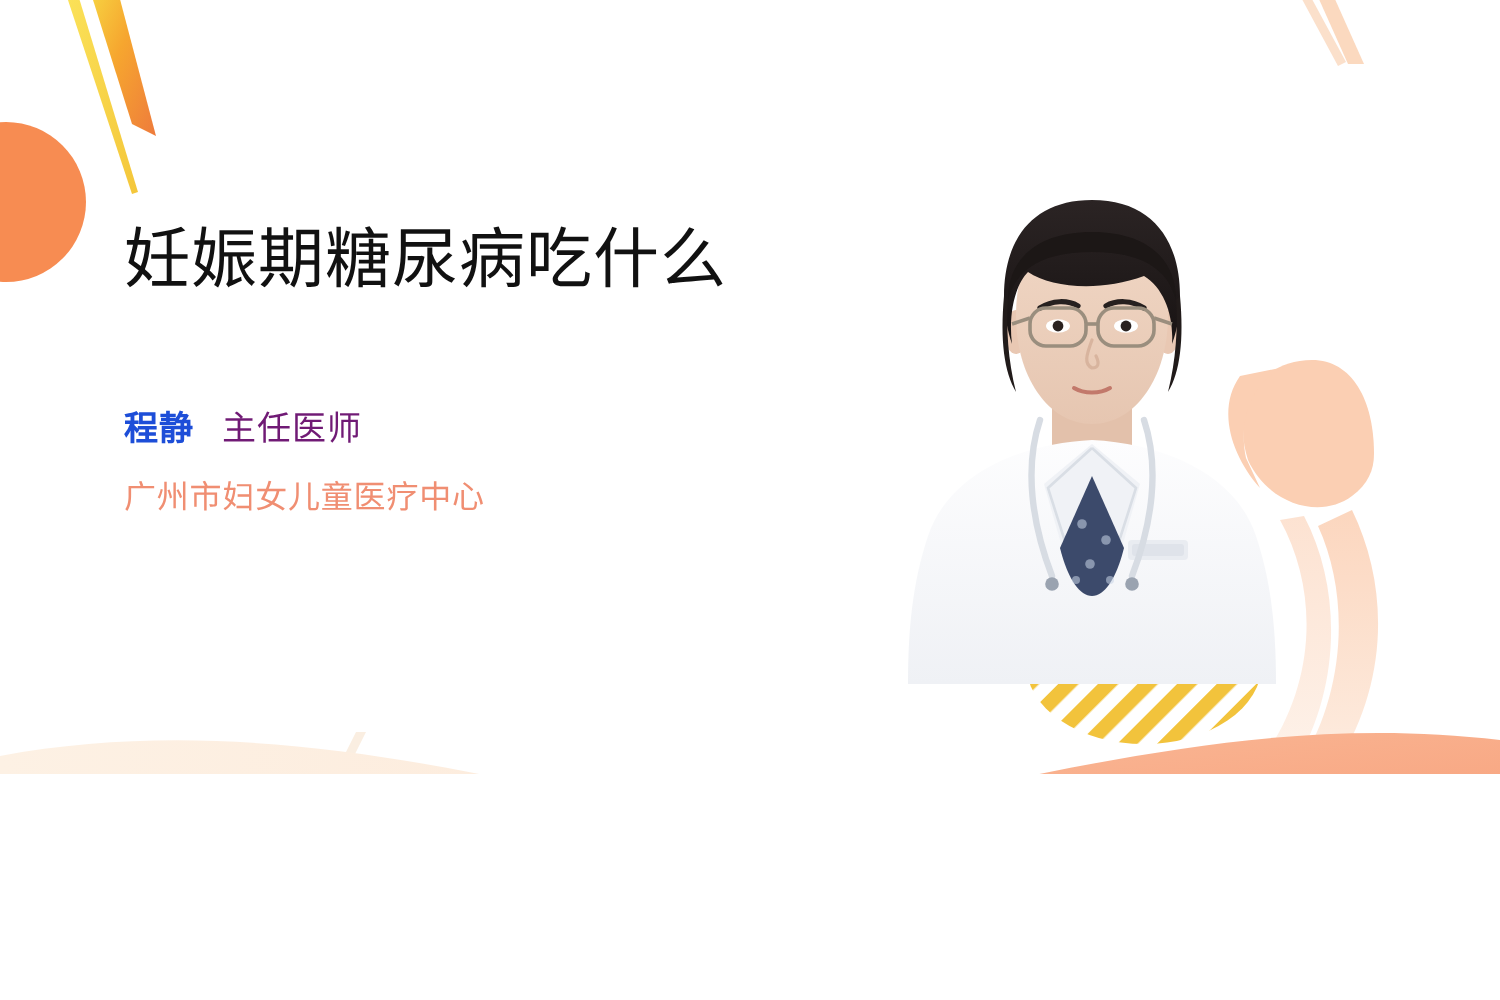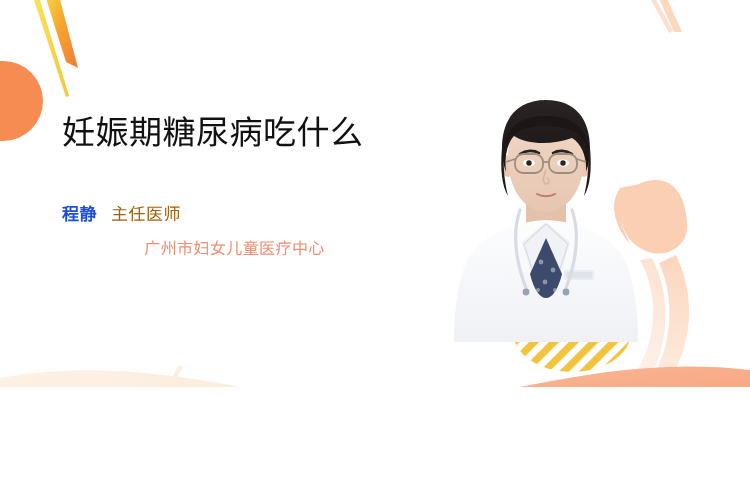--- a/index.html
+++ b/index.html
@@ -7,21 +7,21 @@
     margin: 0;
     padding: 0;
     background: #ffffff;
   }
   #card {
     position: relative;
     width: 750px;
     height: 387px;
     overflow: hidden;
     background: #ffffff;
-    font-family: Liberation Sans, sans-serif;
+    font-family: Liberation Mono, monospace;
   }
 
   
   .deco {
     position: absolute;
     pointer-events: none;
   }
   #bg-svg {
     position: absolute;
     left: 0;
@@ -54,31 +54,30 @@
   }
   #doctor-name {
     font-size: 17px;
     font-weight: 700;
     color: #1d4ed8;
     letter-spacing: 0.5px;
   }
   #doctor-title {
     font-size: 17px;
     font-weight: 400;
-    color: #a16207;
+    color: #701a75;
     letter-spacing: 0.5px;
     margin-left: 14px;
   }
   #affiliation {
     margin-top: 13px;
     font-size: 16px;
     line-height: 1.42;
     color: #F08E72;
     letter-spacing: 0.4px;
-    text-align: center;
   }
   #affiliation div { white-space: nowrap; }
 
   
   #portrait-wrap {
     position: absolute;
     left: 446px;
     top: 92px;
     width: 200px;
     height: 278px;

